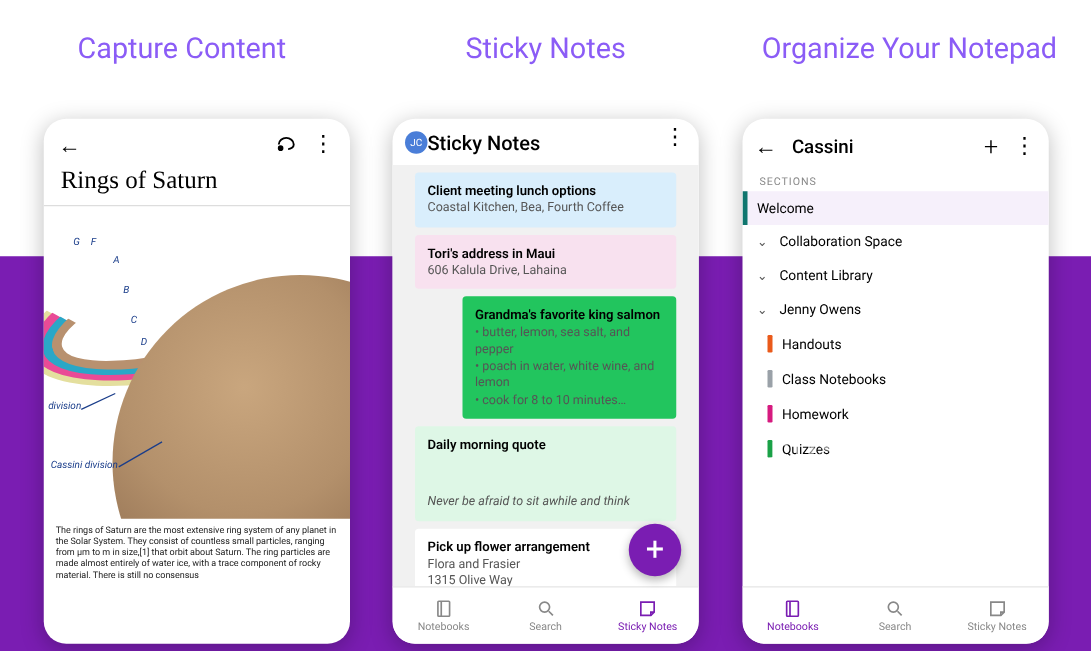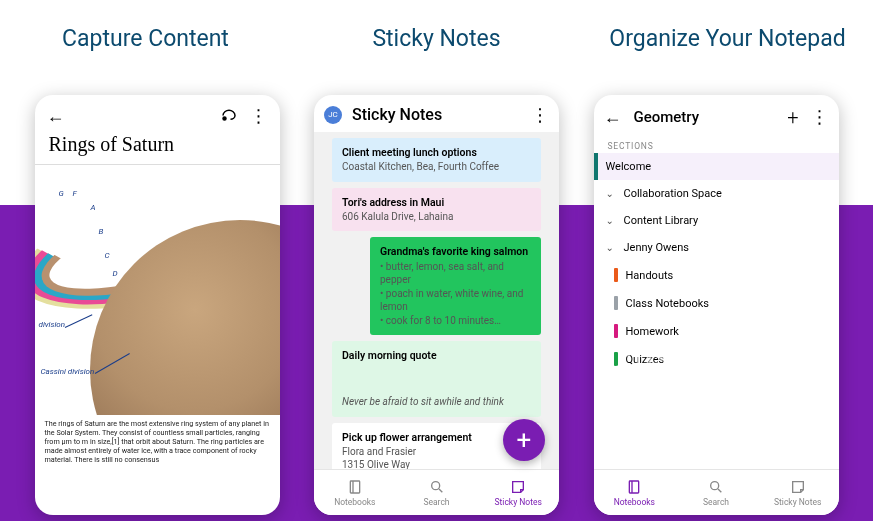--- a/index.html
+++ b/index.html
@@ -20,21 +20,21 @@
   }
   .headers {
     display: flex;
     justify-content: space-around;
     position: absolute;
     top: 25px;
     left: 0; right: 0;
     z-index: 1;
   }
   .header-label {
-    color: #0c4a6e;
+    color: #8b5cf6;
     font-size: 23px;
     font-weight: 400;
     text-align: center;
   }
   .header-label.h1 { flex: 1; }
   .header-label.h2 { flex: 1; }
   .header-label.h3 { flex: 1; }
   .phones {
     position: absolute;
     top: 95px;
@@ -121,23 +121,21 @@
   }
   .p1-para {
     padding: 4px 10px 0;
     font-size: 7.2px;
     line-height: 1.25;
     color: #222;
   }
   
   .p2-header {
     display: flex;
-    align-items: center;
     padding: 10px 10px 8px;
-    gap: 10px;
   }
   .avatar {
     width: 18px; height: 18px;
     border-radius: 50%;
     background: #4a7ed8;
     color: #fff;
     font-size: 8px;
     display: flex; align-items: center; justify-content: center;
   }
   .p2-title { font-size: 16px; font-weight: 500; flex: 1; }
@@ -354,21 +352,21 @@
             <path d="M16 20v-4h4"></path>
           </svg>
         <span>Sticky Notes</span>
       </div>
     </div>
   </div>
 
   <div class="phone">
     <div class="p3-header">
       <span class="arrow-left">←</span>
-      <div class="p3-title">Geometry</div>
+      <div class="p3-title">Cassini</div>
       <span class="plus">+</span>
       <span class="dots">⋮</span>
     </div>
     <div class="p3-sections-label">SECTIONS</div>
     <div class="section-list">
       <div class="sec-item active">
         <span>Welcome</span>
       </div>
       <div class="sec-item">
         <span class="chev">⌄</span>

